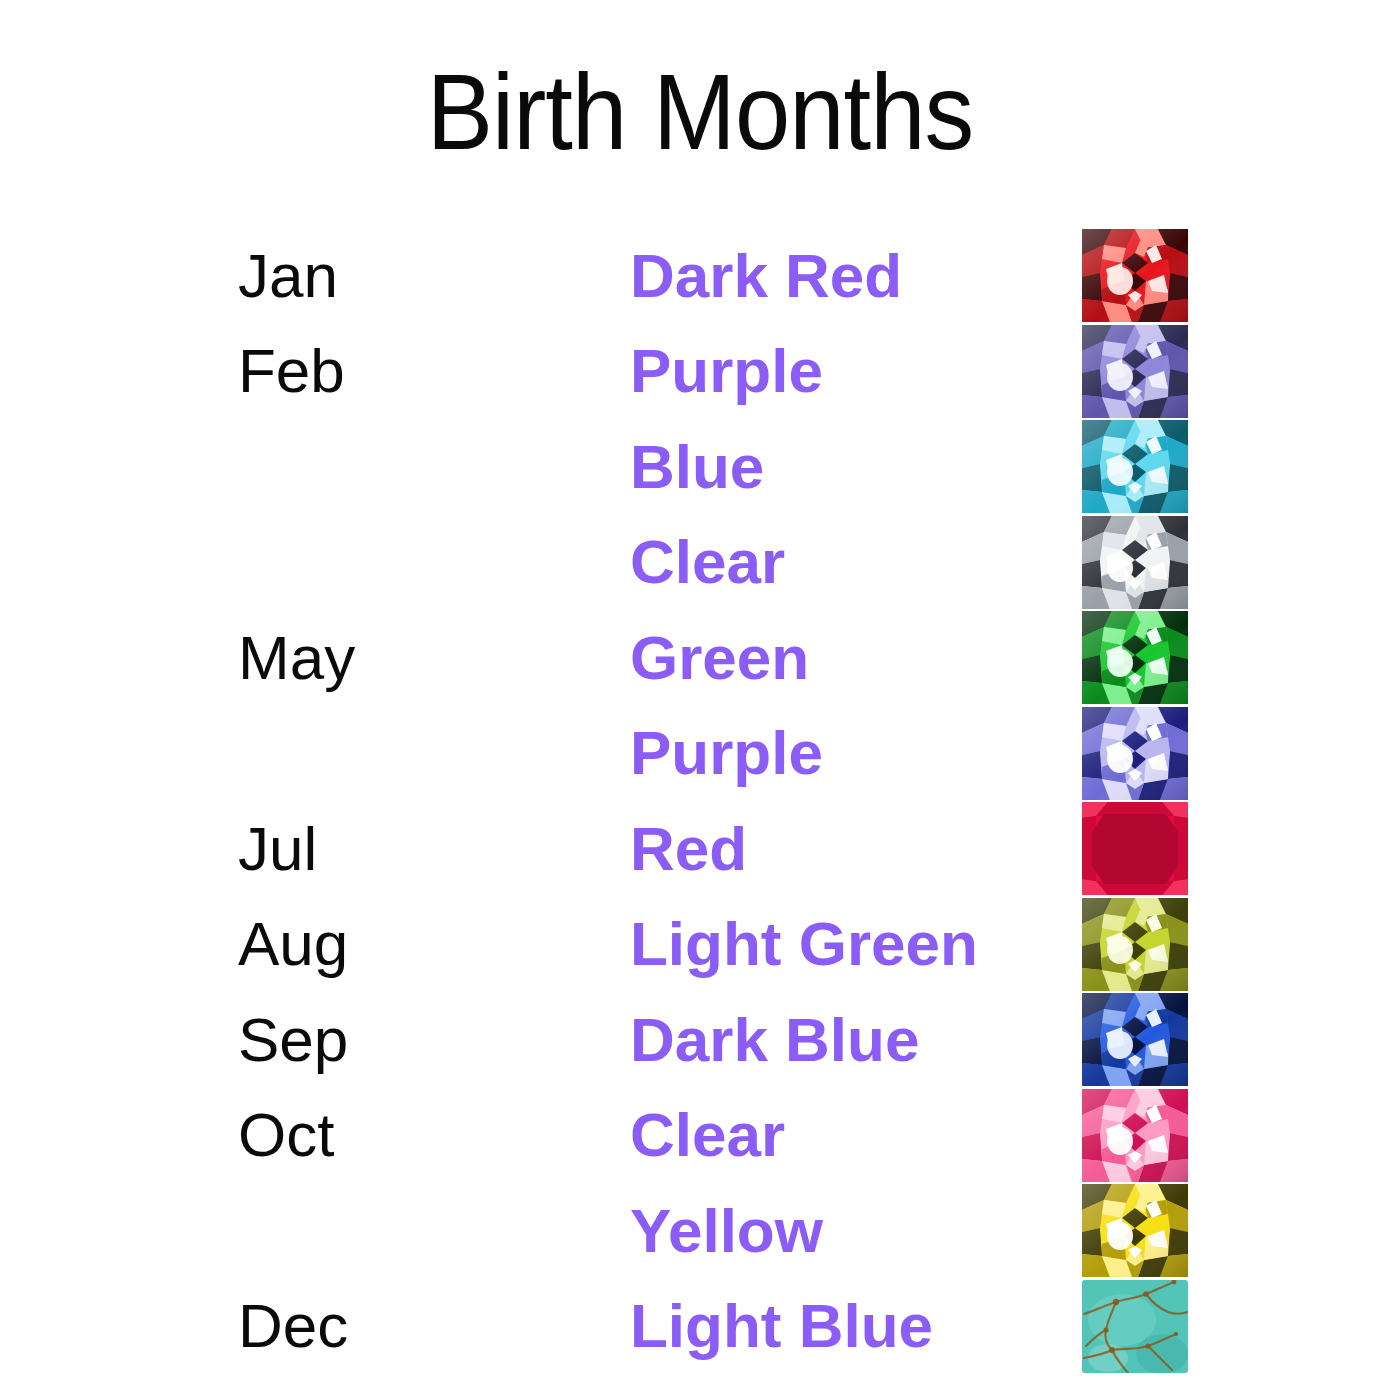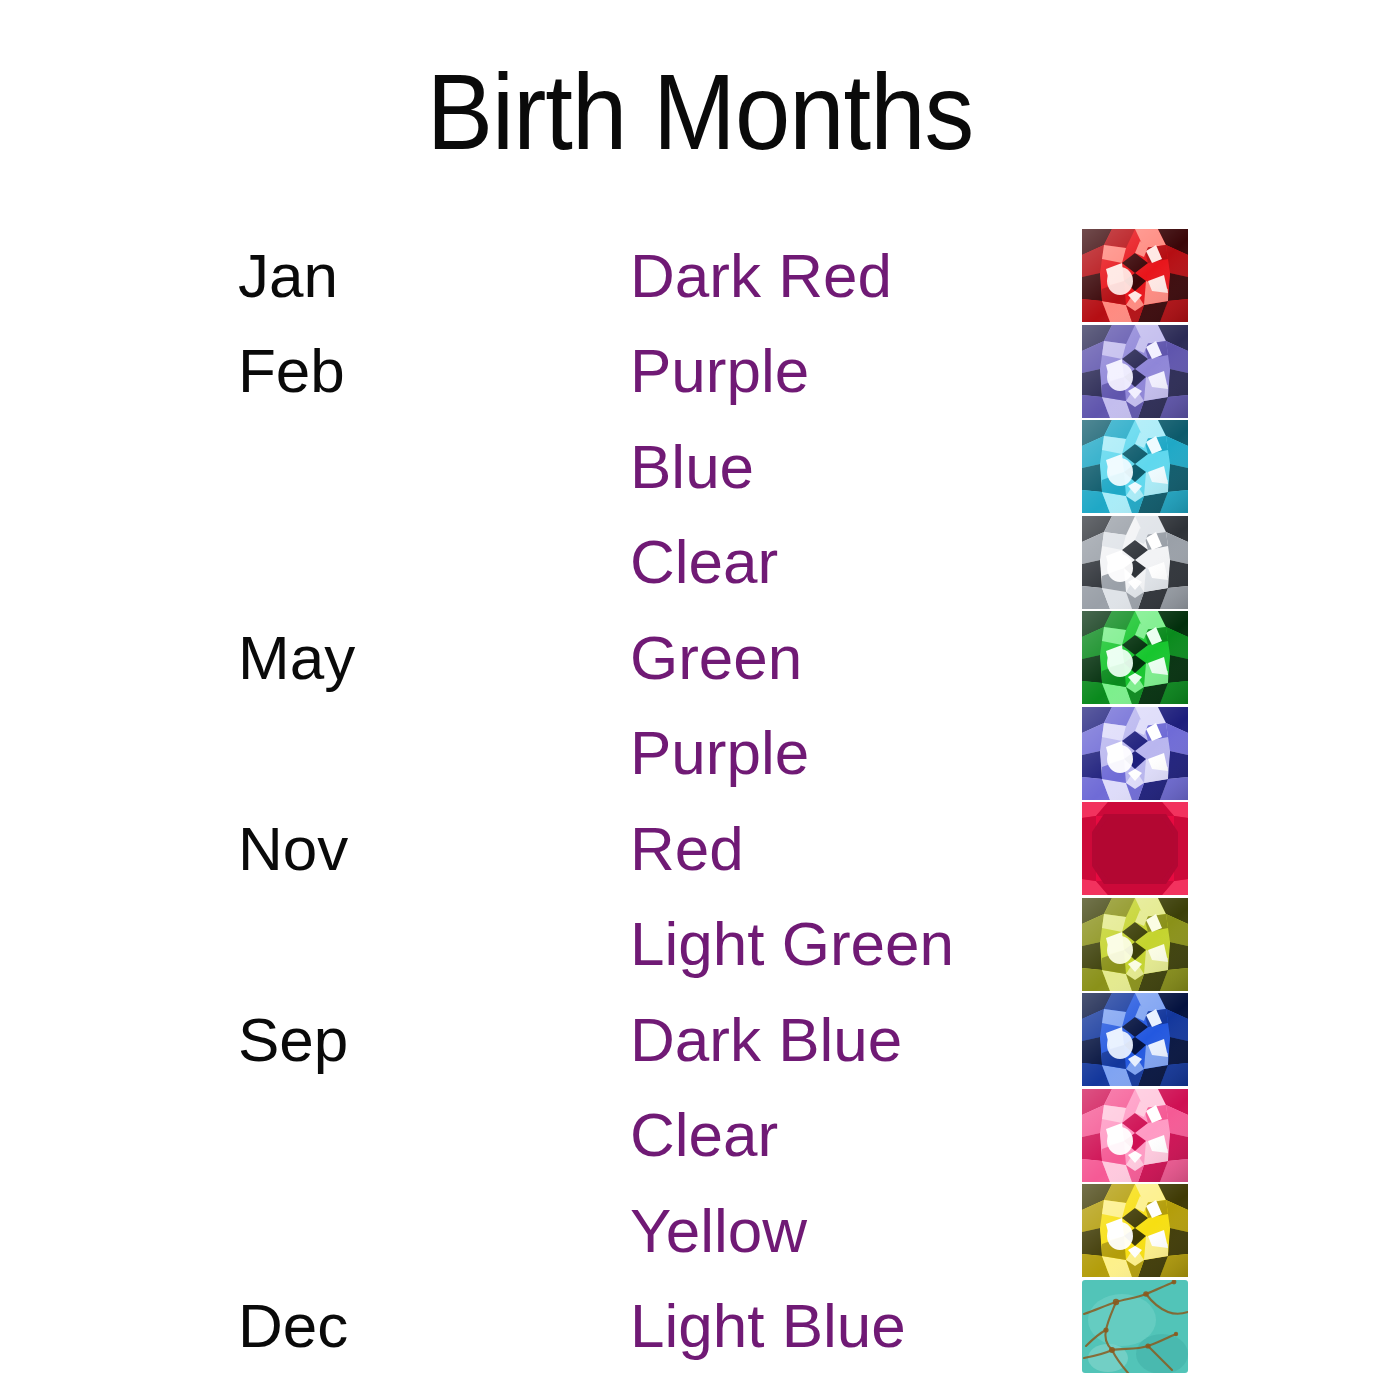--- a/index.html
+++ b/index.html
@@ -61,23 +61,23 @@
   }
   .cell-color {
     position: absolute;
     left: 630px;
     top: 0;
     height: 95.5px;
     display: flex;
     align-items: center;
     font-size: 62px;
     line-height: 72px;
-    font-weight: 400;
+    font-weight: 700;
     white-space: nowrap;
-    color: #701a75;
+    color: #8b5cf6;
   }
   .cell-gem {
     position: absolute;
     left: 1082px;
     top: 1px;
     width: 106px;
     height: 93px;
   }
   .cell-gem svg {
     display: block;
@@ -354,39 +354,40 @@
             <polygon points="64,22 74,16 80,30 70,34" fill="#ffffff"></polygon>
             <polygon points="66,52 82,46 86,64 70,62" fill="#ffffff"></polygon>
             <polygon points="53,24 58,12 66,18 62,28" fill="#dedcfa"></polygon>
             <polygon points="46,66 53,62 60,66 53,74" fill="#ffffff"></polygon>
             <ellipse cx="38" cy="52" rx="13" ry="14" fill="#ffffff" opacity="0.95"></ellipse>
             <rect x="0" y="0" width="106" height="93" fill="url(#g5sh)"></rect>
           </svg>
         </div>
       </div>
       <div class="row">
-        <div class="cell-month">Nov</div>
+        <div class="cell-month">Jul</div>
         <div class="cell-color">Red</div>
         <div class="cell-gem">
           <svg viewBox="0 0 106 93" preserveAspectRatio="none">
             <rect x="0" y="0" width="106" height="93" fill="#e60a40"></rect>
             <polygon points="0,0 26,0 14,14 0,16" fill="#f2325e"></polygon>
             <polygon points="80,0 106,0 106,16 92,14" fill="#f2325e"></polygon>
             <polygon points="0,77 14,79 26,93 0,93" fill="#f2325e"></polygon>
             <polygon points="92,79 106,77 106,93 80,93" fill="#f2325e"></polygon>
             <polygon points="26,0 80,0 92,14 14,14" fill="#cc0939"></polygon>
             <polygon points="0,16 14,14 14,79 0,77" fill="#cc0939"></polygon>
             <polygon points="92,14 106,16 106,77 92,79" fill="#cc0939"></polygon>
             <polygon points="14,79 92,79 80,93 26,93" fill="#cc0939"></polygon>
             <polygon points="22,12 84,12 96,30 96,64 84,82 22,82 10,64 10,30" fill="#b30733"></polygon>
             <polygon points="26,16 80,16 92,32 92,62 80,78 26,78 14,62 14,32" fill="#b30733" opacity="0.85"></polygon>
           </svg>
         </div>
       </div>
       <div class="row">
+        <div class="cell-month">Aug</div>
         <div class="cell-color">Light Green</div>
         <div class="cell-gem">
           <svg viewBox="0 0 106 93" preserveAspectRatio="none">
             <defs>
               <linearGradient id="g7sh" x1="0" y1="0" x2="1" y2="1">
                 <stop offset="0%" stop-color="#ffffff" stop-opacity="0.28"></stop>
                 <stop offset="55%" stop-color="#ffffff" stop-opacity="0"></stop>
                 <stop offset="100%" stop-color="#000000" stop-opacity="0.18"></stop>
               </linearGradient>
             </defs>
@@ -462,20 +463,21 @@
             <polygon points="64,22 74,16 80,30 70,34" fill="#e8f0ff"></polygon>
             <polygon points="66,52 82,46 86,64 70,62" fill="#e8f0ff"></polygon>
             <polygon points="53,24 58,12 66,18 62,28" fill="#7fa3f2"></polygon>
             <polygon points="46,66 53,62 60,66 53,74" fill="#e8f0ff"></polygon>
             <ellipse cx="38" cy="52" rx="13" ry="14" fill="#e8f0ff" opacity="0.95"></ellipse>
             <rect x="0" y="0" width="106" height="93" fill="url(#g8sh)"></rect>
           </svg>
         </div>
       </div>
       <div class="row">
+        <div class="cell-month">Oct</div>
         <div class="cell-color">Clear</div>
         <div class="cell-gem">
           <svg viewBox="0 0 106 93" preserveAspectRatio="none">
             <defs>
               <linearGradient id="g9sh" x1="0" y1="0" x2="1" y2="1">
                 <stop offset="0%" stop-color="#ffffff" stop-opacity="0.28"></stop>
                 <stop offset="55%" stop-color="#ffffff" stop-opacity="0"></stop>
                 <stop offset="100%" stop-color="#000000" stop-opacity="0.18"></stop>
               </linearGradient>
             </defs>

